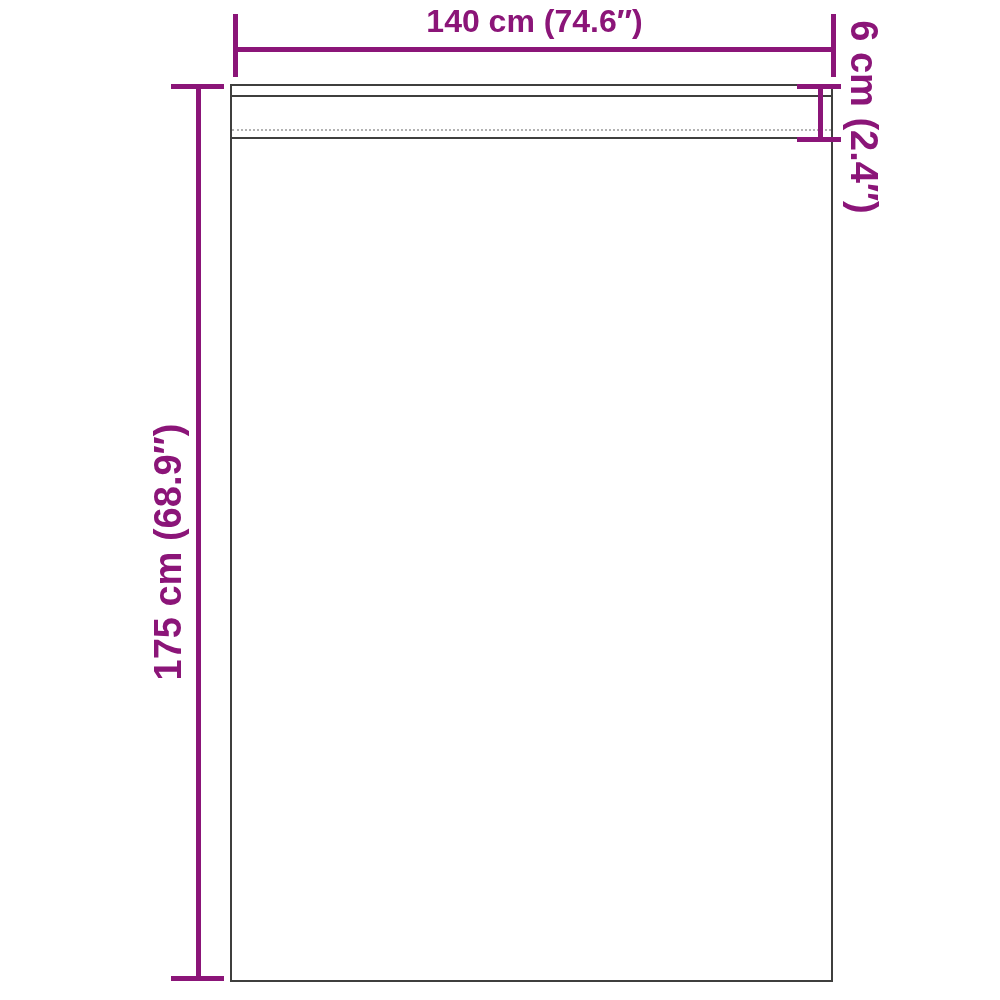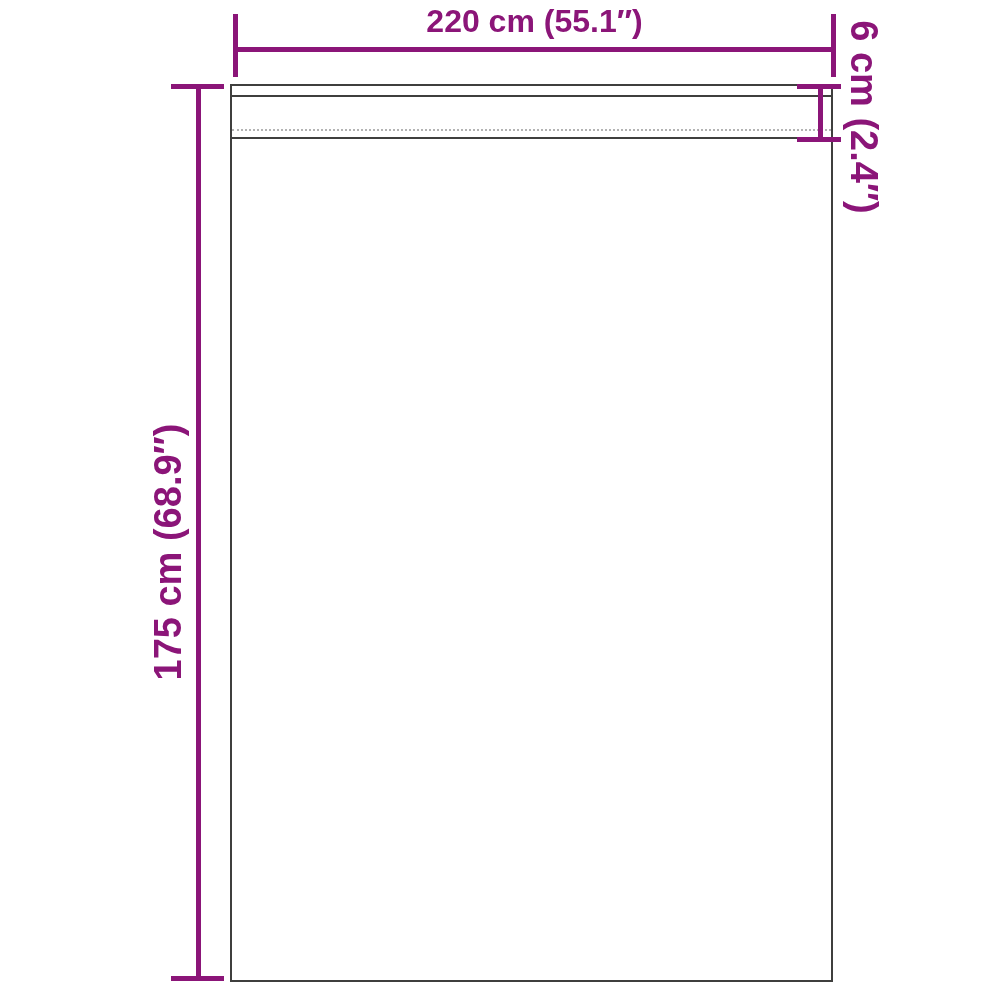--- a/index.html
+++ b/index.html
@@ -94,21 +94,21 @@
 
   <div class="panel">
     <div class="hem-line"></div>
     <div class="stitch-line"></div>
     <div class="pocket-line"></div>
   </div>
 
   <div class="dim dim-width-line"></div>
   <div class="dim dim-width-tick-l"></div>
   <div class="dim dim-width-tick-r"></div>
-  <div class="dim-label label-width">220 cm (55.1″)</div>
+  <div class="dim-label label-width">140 cm (74.6″)</div>
 
   <div class="dim dim-height-line"></div>
   <div class="dim dim-height-tick-t"></div>
   <div class="dim dim-height-tick-b"></div>
   <div class="dim-label label-height">175 cm (68.9″)</div>
 
   <div class="dim dim-header-line"></div>
   <div class="dim dim-header-tick-t"></div>
   <div class="dim dim-header-tick-b"></div>
   <div class="dim-label label-header">6 cm (2.4″)</div>

